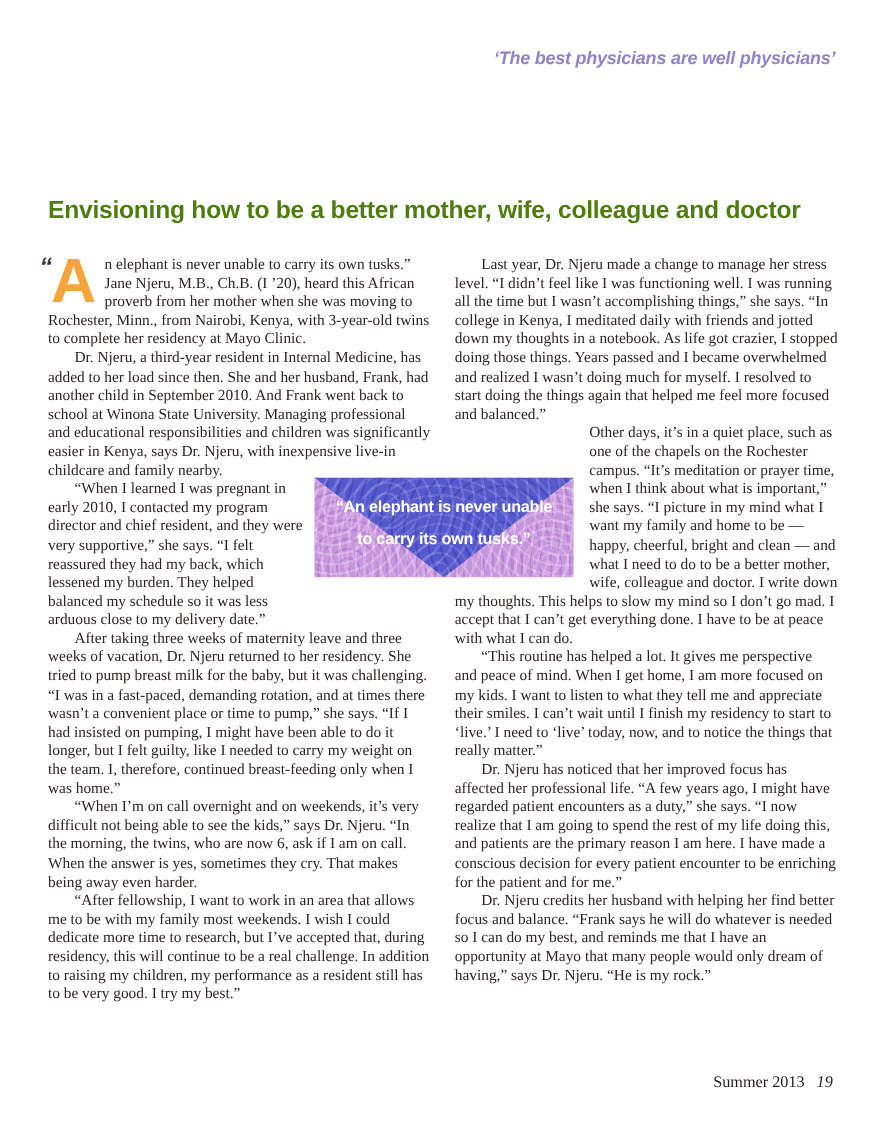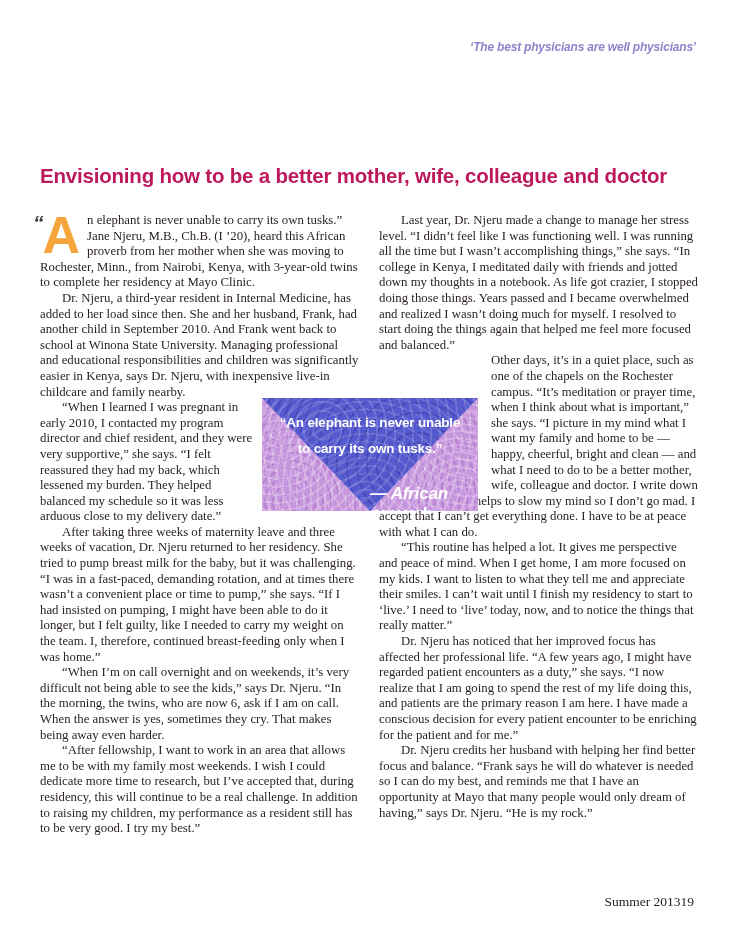--- a/index.html
+++ b/index.html
@@ -8,28 +8,28 @@
     width:732px;height:950px;
     background:#ffffff;
     font-family:"Liberation Serif", serif;
     color:#2b2422;
     overflow:hidden;
   }
   .header-quote{
     position:absolute;top:40px;right:36px;
     font-family:"Liberation Sans", sans-serif;
     font-weight:bold;font-style:italic;
-    font-size:12px;letter-spacing:-0.2px;
+    font-size:15px;letter-spacing:-0.2px;
     color:#8d85cb;
   }
   .title{
     position:absolute;top:150px;left:40px;width:670px;
     font-family:"Liberation Sans", sans-serif;
     font-weight:bold;font-size:20.5px;letter-spacing:-0.2px;
-    color:#be185d;
+    color:#4d7c0f;
   }
   .columns{
     position:absolute;top:213px;left:40px;width:658px;
     display:flex;gap:20px;
     font-size:12.8px;line-height:15.6px;
   }
   .col{width:319px;}
   .col p{margin:0;text-indent:22px;}
   .col p.no-indent{text-indent:0;}
 
@@ -53,21 +53,21 @@
     font-size:52px;line-height:43px;
     color:#f6a43c;
   }
 
   
   .spc-r{float:right;width:102px;height:122px;}
   .spc-l{float:left;width:112px;height:140px;}
 
   
   .pullquote{
-    position:absolute;left:262px;top:398px;width:216px;height:113px;
+    position:absolute;left:262px;top:398px;width:216px;height:83px;
     background-color:#c795dd;
     background-image:
       repeating-radial-gradient(circle at 7% 28%,  rgba(255,255,255,0.22) 0 2px, rgba(0,0,0,0) 2px 8px),
       repeating-radial-gradient(circle at 96% 22%, rgba(255,255,255,0.18) 0 2px, rgba(0,0,0,0) 2px 9px),
       repeating-radial-gradient(circle at 91% 86%, rgba(255,255,255,0.20) 0 2px, rgba(0,0,0,0) 2px 7px),
       repeating-radial-gradient(circle at 13% 92%, rgba(150,80,185,0.28) 0 2px, rgba(0,0,0,0) 2px 8px);
     overflow:hidden;
   }
   .pq-triangle{
     position:absolute;left:0;top:0;width:100%;height:100%;
@@ -90,21 +90,21 @@
     position:absolute;top:86px;left:108px;
     font-family:"Liberation Sans", sans-serif;
     font-weight:bold;font-size:17px;letter-spacing:-0.2px;
     color:#ffffff;
     font-style:italic;
   }
   .footer{
     position:absolute;top:894px;right:38px;
     font-size:13.5px;color:#211d1a;
   }
-  .footer .pg{}
+  .footer .pg{margin-left:10px;font-style:italic;}
 </style>
 </head>
 <body>
 
 <div class="page">
 
   <div class="header-quote">‘The best physicians are well physicians’</div>
 
   <h1 class="title">Envisioning how to be a better mother, wife, colleague and doctor</h1>
 

